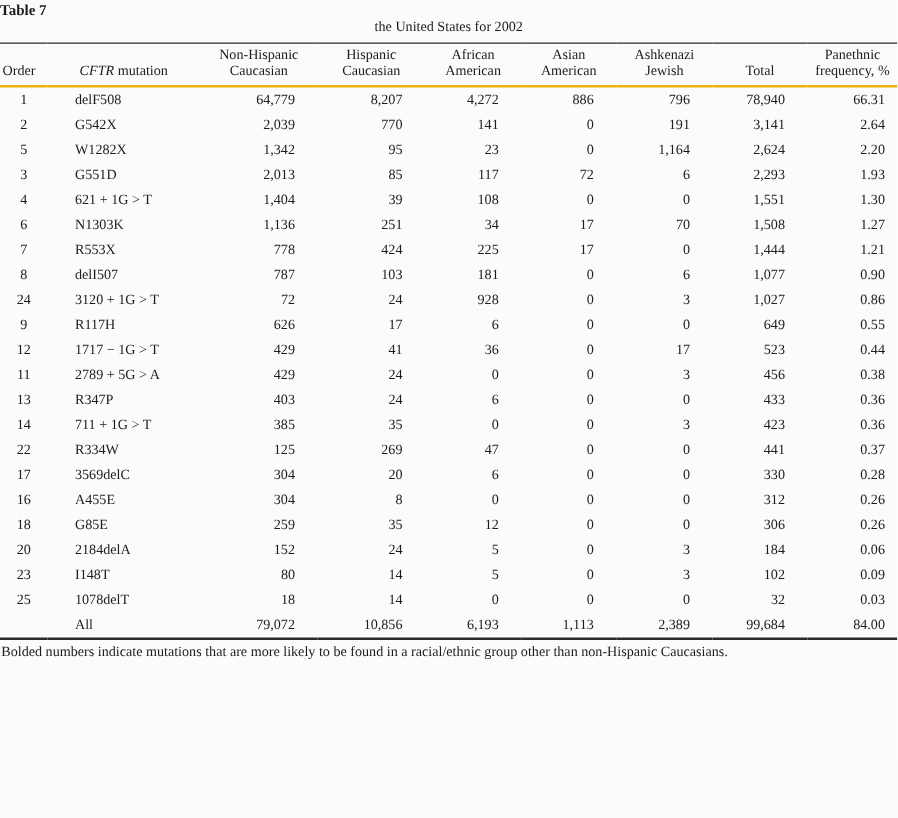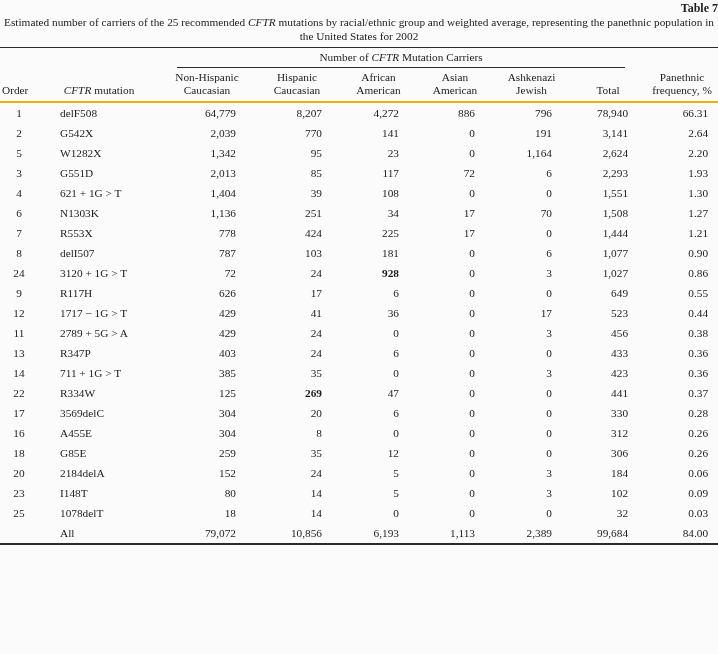--- a/index.html
+++ b/index.html
@@ -11,21 +11,21 @@
     position: relative;
     width: 718px;
     height: 654px;
     background: #fbfbfb;
     color: #1c1c1c;
     font-family: "Liberation Serif", "DejaVu Serif", serif;
     overflow: hidden;
     box-sizing: border-box;
   }
   .table-title {
-    text-align: right;
+    text-align: left;
     font-weight: bold;
     font-size: 12px;
     line-height: 13px;
     padding-top: 2px;
   }
   .table-caption {
     text-align: center;
     font-size: 11.3px;
     line-height: 13.5px;
     padding: 1px 4px 0 4px;
@@ -59,62 +59,53 @@
   }
   tr.col-head-row th.order-h { text-align: left; }
   tbody td {
     padding: 4px 0 3px 0;
     white-space: nowrap;
   }
   tbody td:nth-child(1) { text-align: center; }
   tbody td:nth-child(2) { text-align: left; padding-left: 22px; }
   tbody td:nth-child(n+3) { text-align: right; padding-right: 18px; }
   tbody td:nth-child(9) { padding-right: 10px; }
-  td.bold { font-weight: bold; }
+  td.bold { font-weight: normal; }
   .footnote {
     font-size: 11.3px;
     line-height: 13px;
     text-align: left;
     padding: 4px 2px 0 1px;
   }
   i { font-style: italic; }
 </style>
 </head>
 <body>
 
 <div class="page">
 
   <div class="table-title">Table 7</div>
 
   <div class="table-caption">
-    <div><span>Estimated number of carriers of the 25 recommended </span><i>CFTR</i><span> mutations by racial/ethnic group and weighted average, representing the panethnic population in</span></div>
     <div>the United States for 2002</div>
   </div>
 
   <table class="data-table">
     <colgroup>
       <col style="width:38px">
         <col style="width:122px">
         <col style="width:94px">
         <col style="width:86px">
         <col style="width:77px">
         <col style="width:76px">
         <col style="width:77px">
         <col style="width:76px">
         <col style="width:72px">
     </colgroup>
     <thead>
-      <tr>
-        <th></th>
-        <th></th>
-        <th colspan="6" class="span-head-cell">
-          <div class="span-head-rule"><span>Number of </span><i>CFTR</i><span> Mutation Carriers</span></div>
-        </th>
-        <th></th>
-      </tr>
       <tr class="col-head-row">
         <th class="order-h">Order</th>
         <th><i>CFTR</i><span> mutation</span></th>
         <th>Non-Hispanic Caucasian</th>
         <th>Hispanic Caucasian</th>
         <th>African American</th>
         <th>Asian American</th>
         <th>Ashkenazi Jewish</th>
         <th>Total</th>
         <th>Panethnic frequency, %</th>
@@ -359,14 +350,15 @@
           <td>10,856</td>
           <td>6,193</td>
           <td>1,113</td>
           <td>2,389</td>
           <td>99,684</td>
           <td>84.00</td>
         </tr>
       </tbody>
   </table>
 
+  <div class="footnote">Bolded numbers indicate mutations that are more likely to be found in a racial/ethnic group other than non-Hispanic Caucasians.</div>
 
 </div>
 
 </body></html>

